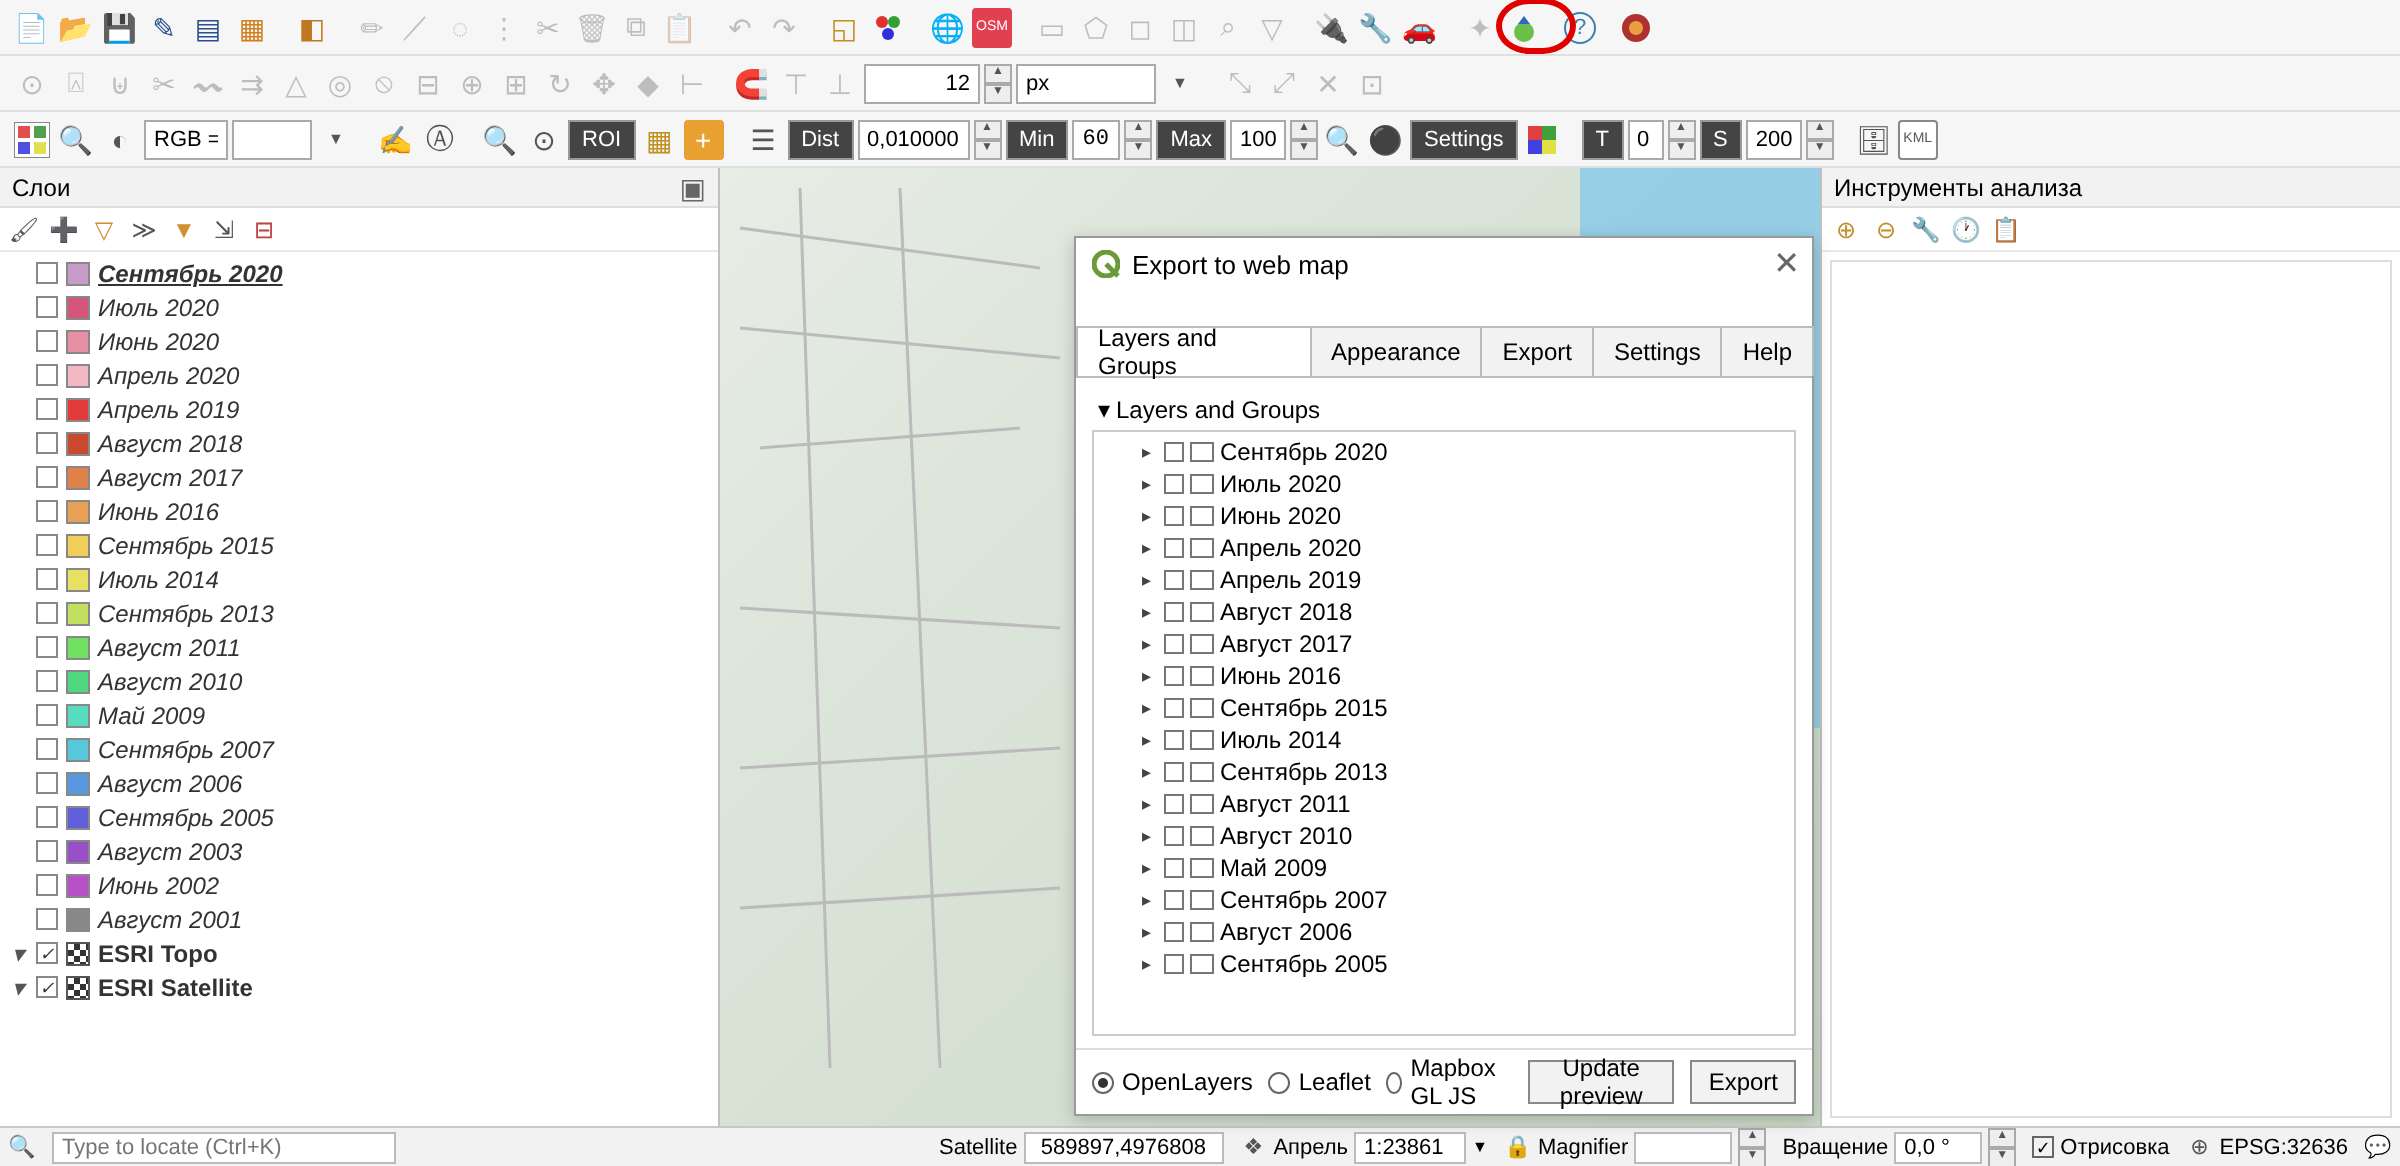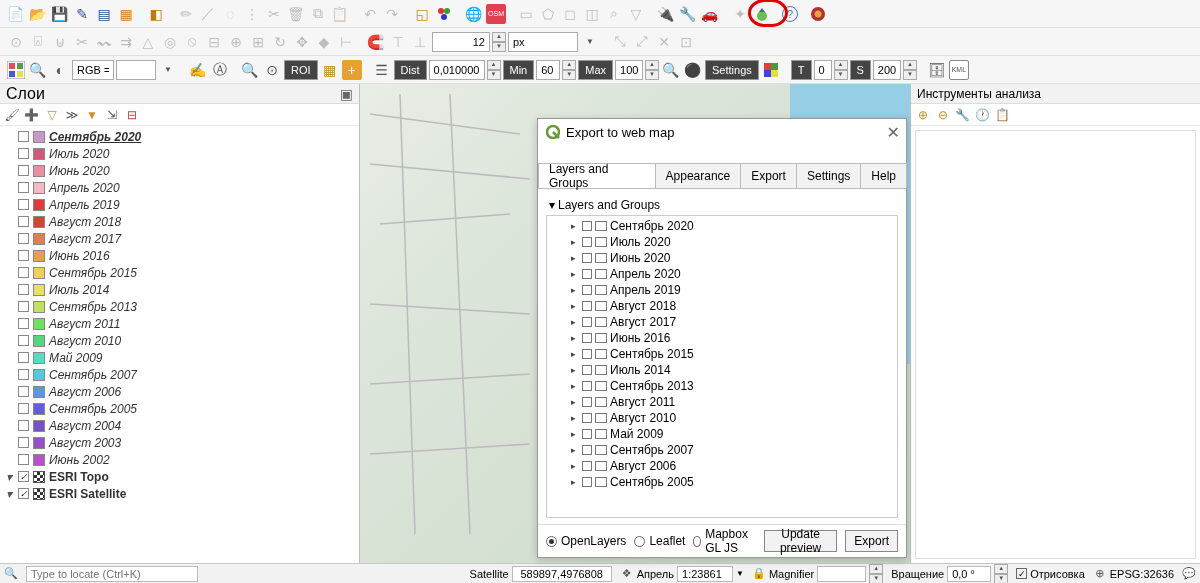--- a/index.html
+++ b/index.html
@@ -7,21 +7,21 @@
   .toolbar { display: flex; align-items: center; height: 28px; padding: 2px 6px; gap: 2px; background: #f6f6f6; border-bottom: 1px solid #e0e0e0; }
   .tb-icon { width: 20px; height: 20px; display: inline-flex; align-items: center; justify-content: center; border-radius: 2px; font-size: 14px; color: #555; cursor: pointer; }
   .tb-icon.dim { opacity: 0.35; }
   .tb-sep { width: 6px; height: 20px; display: inline-block; }
   .tb-input { height: 20px; border: 1px solid #aaa; background: #fff; font-size: 11px; padding: 0 4px; }
   .tb-btn { height: 20px; border: 1px solid #999; background: #eee; font-size: 11px; padding: 0 6px; display: inline-flex; align-items: center; cursor: pointer; }
   .circle-highlight { position: absolute; top: -1px; left: 748px; width: 40px; height: 28px; border: 3px solid #e00000; border-radius: 50% / 60%; pointer-events: none; z-index: 50; }
   .main { display: flex; height: calc(100% - 28px - 28px - 28px - 20px); }
   .left-panel { width: 360px; background: #fff; border-right: 1px solid #c0c0c0; display: flex; flex-direction: column; }
   .panel-header { height: 20px; padding: 2px 6px; background: #f2f2f2; display: flex; align-items: center; justify-content: space-between; border-bottom: 1px solid #ddd; }
-  .panel-header .title { font-size: 16px; }
+  .panel-header .title { font-size: 12px; }
   .panel-header .x { font-size: 14px; color: #666; cursor: pointer; }
   .layer-toolbar { height: 22px; display: flex; align-items: center; gap: 4px; padding: 2px 4px; border-bottom: 1px solid #e8e8e8; }
   .layer-toolbar .tb-icon { width: 16px; height: 16px; font-size: 12px; }
   .layers-list { flex: 1; overflow-y: auto; padding: 2px 4px; }
   .layer-row { display: flex; align-items: center; height: 17px; gap: 4px; font-size: 12px; font-style: italic; color: #333; cursor: pointer; }
   .layer-row.bold span.lbl { font-weight: bold; text-decoration: underline; }
   .layer-row .arrow { width: 10px; text-align: center; color: #555; }
   .layer-row .chk { width: 11px; height: 11px; border: 1px solid #888; background: #fff; display: inline-flex; align-items: center; justify-content: center; font-size: 9px; }
   .layer-row .swatch { width: 12px; height: 12px; border: 1px solid #888; }
   .layer-row.esri .lbl { font-style: normal; font-weight: bold; font-size: 12px; }
@@ -191,21 +191,21 @@
   <span class="tb-icon" style="background:#e8a030;color:#fff">+</span>
   <span class="tb-sep"></span>
   <span class="tb-icon">☰</span>
   <span class="tb-btn" style="background:#444;color:#fff">Dist</span>
   <input class="tb-input" style="width: 56px;" value="0,010000">
   <div class="spin">
       <span>▲</span>
       <span>▼</span>
     </div>
   <span class="tb-btn" style="background:#444;color:#fff">Min</span>
-  <input class="tb-input" style="width: 24px;" value="60">
+  <input class="tb-input" style="width: 24px; font-family: Liberation Mono, monospace;" value="60">
   <div class="spin">
       <span>▲</span>
       <span>▼</span>
     </div>
   <span class="tb-btn" style="background:#444;color:#fff">Max</span>
   <input class="tb-input" style="width: 28px;" value="100">
   <div class="spin">
       <span>▲</span>
       <span>▼</span>
     </div>
@@ -353,34 +353,34 @@
         </div>
         <div class="layer-row">
           <span class="arrow"></span>
           <span class="chk"></span>
           <span class="swatch" style="background:#6060dc"></span>
           <span class="lbl">Сентябрь 2005</span>
         </div>
         <div class="layer-row">
           <span class="arrow"></span>
           <span class="chk"></span>
-          <span class="swatch" style="background:#7850c8"></span>
-          <span class="lbl">Август 2004</span>
-        </div>
-        <div class="layer-row">
-          <span class="arrow"></span>
-          <span class="chk"></span>
           <span class="swatch" style="background:#9850c8"></span>
           <span class="lbl">Август 2003</span>
         </div>
         <div class="layer-row">
           <span class="arrow"></span>
           <span class="chk"></span>
           <span class="swatch" style="background:#b850c8"></span>
           <span class="lbl">Июнь 2002</span>
+        </div>
+        <div class="layer-row">
+          <span class="arrow"></span>
+          <span class="chk"></span>
+          <span class="swatch" style="background:#888888"></span>
+          <span class="lbl">Август 2001</span>
         </div>
         <div class="layer-row esri">
           <span class="arrow">▾</span>
           <span class="chk">✓</span>
           <span class="swatch-esri"></span>
           <span class="lbl">ESRI Topo</span>
         </div>
         <div class="layer-row esri">
           <span class="arrow">▾</span>
           <span class="chk">✓</span>

